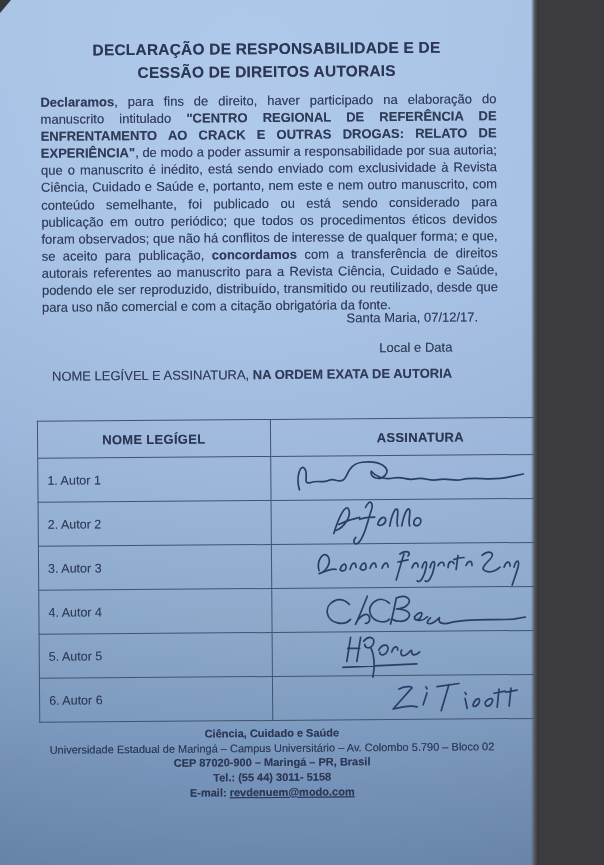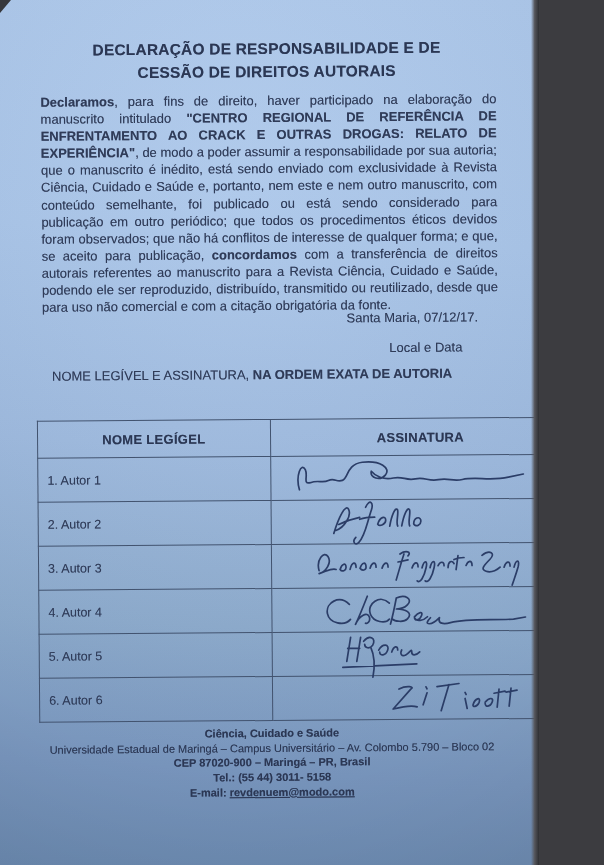--- a/index.html
+++ b/index.html
@@ -38,21 +38,21 @@
   .para{
     position:absolute; top:92px; left:43px; right:40px;
     text-align:justify; font-size:13px; line-height:17.1px;
     color:#2f3b58; text-shadow:0 0 0.5px rgba(47,59,88,0.5);
   }
   .b{ font-weight:bold; }
   .dateblock{
     position:absolute; top:311px; right:60px; text-align:right;
     font-size:13px; color:#2f3b58; text-shadow:0 0 0.5px rgba(47,59,88,0.45);
   }
-  .dateblock .caption{ margin-top:15px; margin-right:16px; }
+  .dateblock .caption{ margin-top:15px; margin-right:26px; }
   .table-heading{
     position:absolute; top:367px; left:0; right:34px; text-align:center;
     font-size:13px; color:#2f3b58; text-shadow:0 0 0.5px rgba(47,59,88,0.45);
   }
   table.authors{
     position:absolute; top:419px; left:37px; width:534px;
     border-collapse:collapse;
   }
   .authors th, .authors td{ border:1.4px solid #42536f; }
   .authors th{

